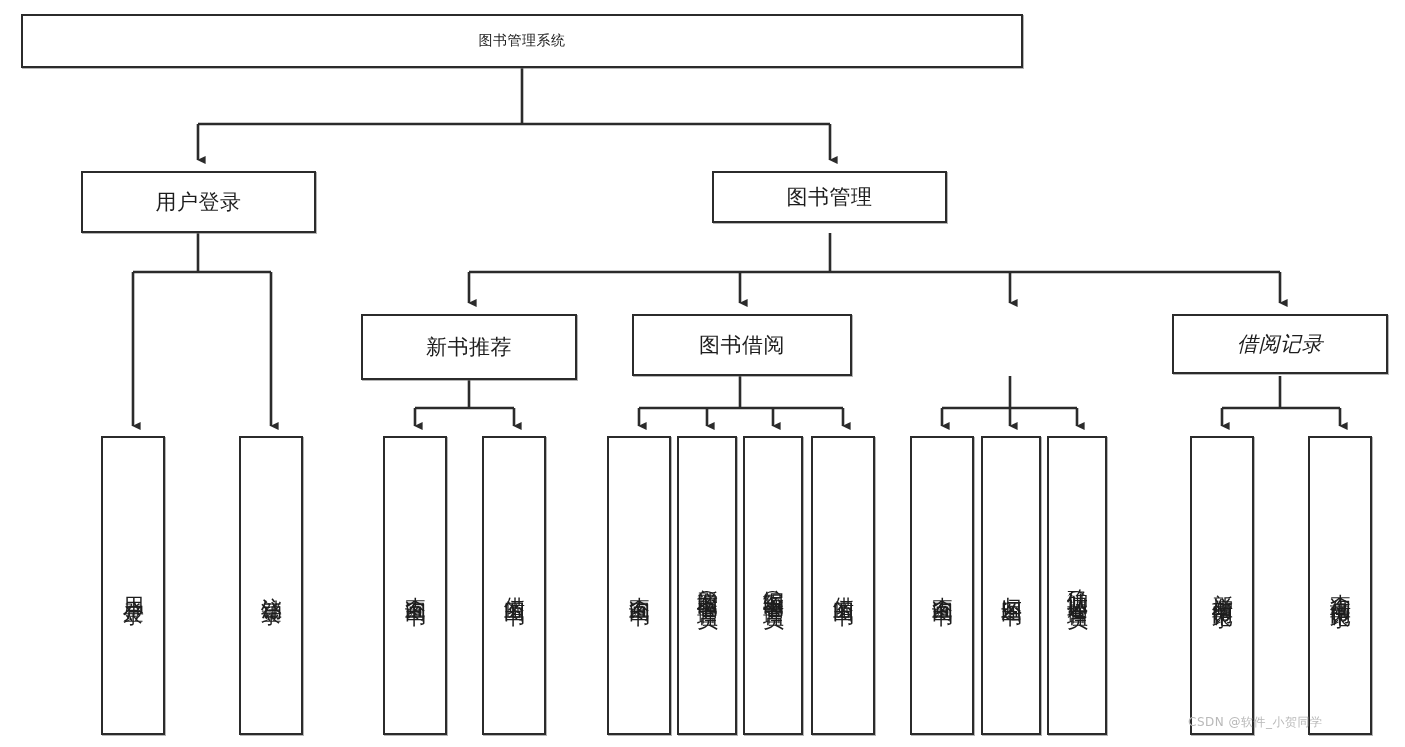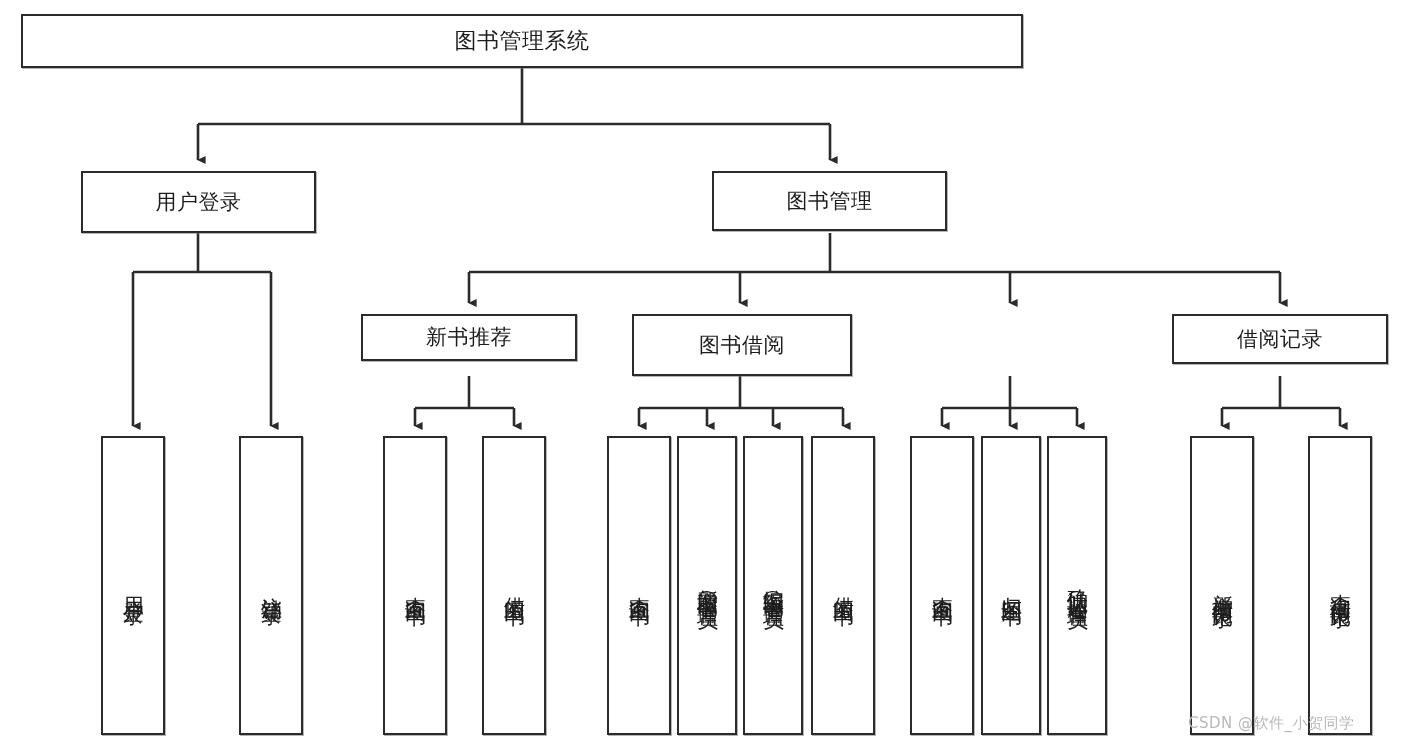--- a/index.html
+++ b/index.html
@@ -43,41 +43,41 @@
     text-align: center;
     line-height: 1.28;
     white-space: pre;
     letter-spacing: 0.5px;
   }
   
   .node.horizontal .node-label {
     font-size: 21px;
   }
   .node.root .node-label {
-    font-size: 22px;
+    font-size: 14px;
   }
   
   .node.vertical {
     align-items: center;
     justify-content: center;
     padding: 4px 2px;
   }
   .node.vertical .node-label {
     writing-mode: vertical-rl;
     text-orientation: upright;
     font-size: 21px;
     line-height: 1.0;
     letter-spacing: 3px;
     max-height: 285px;
   }
   .watermark {
     position: absolute;
     left: 1188px;
     top: 714px;
-    font-size: 15px;
+    font-size: 12px;
     color: #b9b9b9;
     letter-spacing: 0.5px;
     z-index: 5;
     white-space: nowrap;
     font-family: "DejaVu Sans", "Liberation Sans", sans-serif;
   }
 </style>
 </head>
 <body>
 
@@ -133,31 +133,31 @@
     </g>
   </svg>
 
   <div class="node horizontal root" style="left:21px; top:14px; width:1002px; height:54px;">
     <span class="node-label">图书管理系统</span>
   </div>
 
   <div class="node horizontal" style="left:81px; top:171px; width:235px; height:62px;">
     <span class="node-label">用户登录</span>
   </div>
-  <div class="node horizontal" style="left:712px; top:171px; width:235px; height:60px;justify-content:center;">
+  <div class="node horizontal" style="left:712px; top:171px; width:235px; height:52px;justify-content:center;">
     <span class="node-label">图书管理</span>
   </div>
 
-  <div class="node horizontal" style="left:361px; top:314px; width:216px; height:47px;">
+  <div class="node horizontal" style="left:361px; top:314px; width:216px; height:66px;">
     <span class="node-label">新书推荐</span>
   </div>
   <div class="node horizontal" style="left:632px; top:314px; width:220px; height:62px;">
     <span class="node-label">图书借阅</span>
   </div>
-  <div class="node horizontal" style="left:1172px; top:314px; width:216px; height:50px;">
+  <div class="node horizontal" style="left:1172px; top:314px; width:216px; height:60px;font-style:italic;">
     <span class="node-label">借阅记录</span>
   </div>
 
   <div class="node vertical" style="left:101px; top:436px; width:64px; height:299px;">
     <span class="node-label">用户登录</span>
   </div>
   <div class="node vertical" style="left:239px; top:436px; width:64px; height:299px;">
     <span class="node-label">注销登录</span>
   </div>
 

